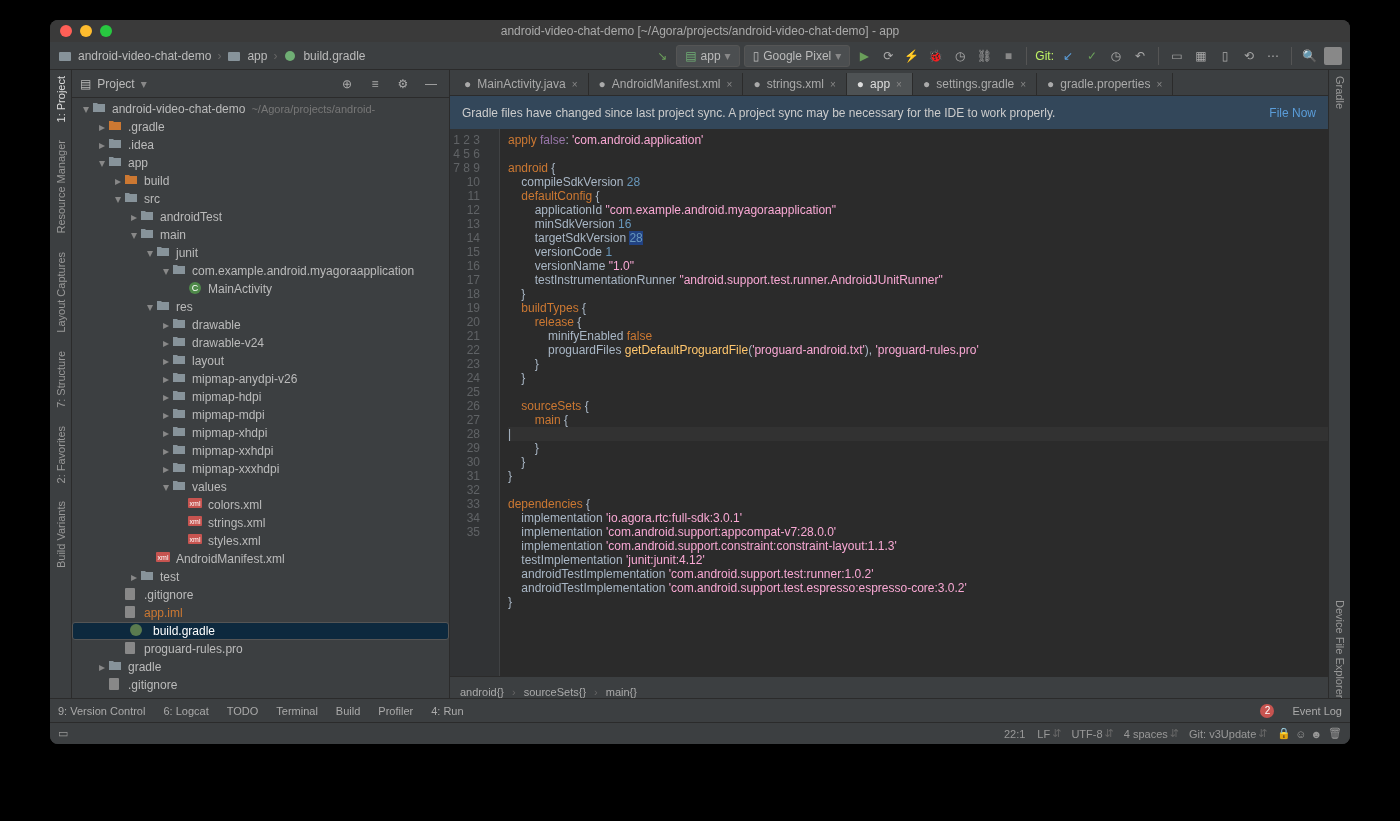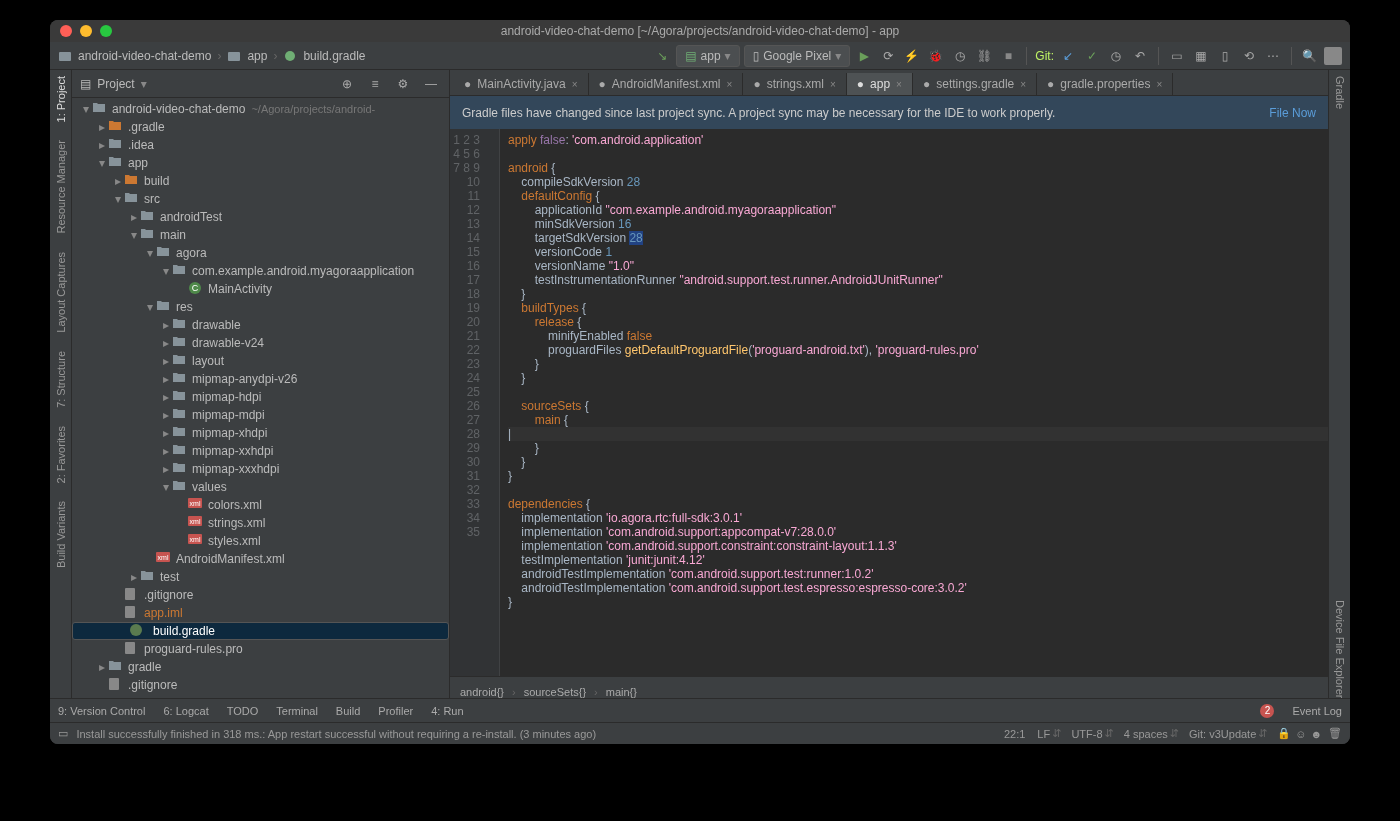--- a/index.html
+++ b/index.html
@@ -226,21 +226,21 @@
             </span>
             <span>main</span>
           </div>
           <div class="node" style="padding-left: 72px;">
             <span class="chev">▾</span>
             <span class="ic">
               <svg width="14" height="12">
                 <path class="fldr" d="M1 2h4l1 1h7v8H1z"></path>
               </svg>
             </span>
-            <span>agora</span>
+            <span>junit</span>
           </div>
           <div class="node" style="padding-left: 88px;">
             <span class="chev">▾</span>
             <span class="ic">
               <svg width="14" height="12">
                 <path class="fldr" d="M1 2h4l1 1h7v8H1z"></path>
               </svg>
             </span>
             <span>com.example.android.myagoraapplication</span>
           </div>
@@ -595,21 +595,20 @@
   <span>Profiler</span>
   <span>4: Run</span>
   <span class="sp"></span>
   <span class="badge">2</span>
   <span>Event Log</span>
  </div>
 
  <div class="status">
   <span>▭</span>
   <span style="width:8px;"></span>
-  <span>Install successfully finished in 318 ms.: App restart successful without requiring a re-install. (3 minutes ago)</span>
   <span class="sp"></span>
   <span>22:1</span>
       <span style="width:12px;"></span>
   <span>LF</span>
       <span style="color:#666;margin:0 2px;">⇵</span>
       <span style="width:8px;"></span>
   <span>UTF-8</span>
       <span style="color:#666;margin:0 2px;">⇵</span>
       <span style="width:8px;"></span>
   <span>4 spaces</span>

